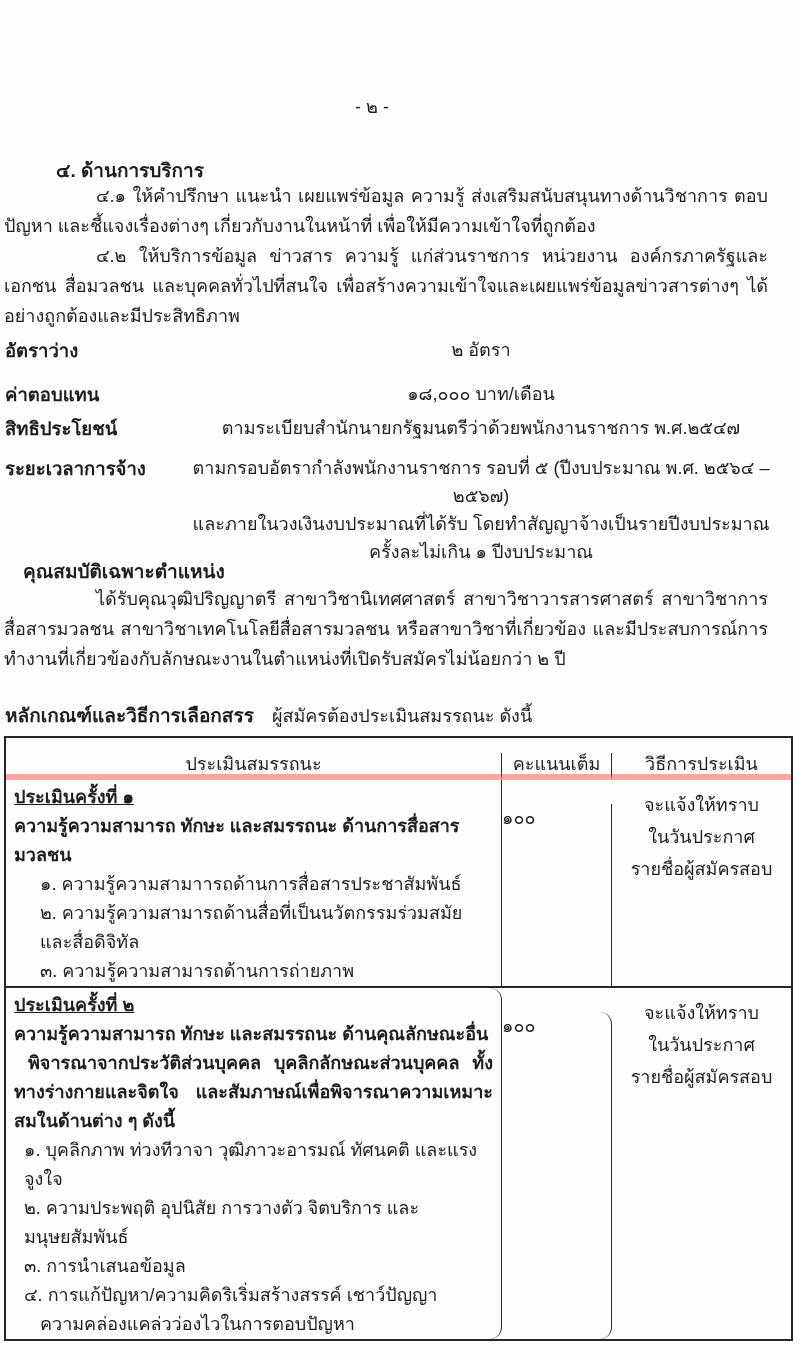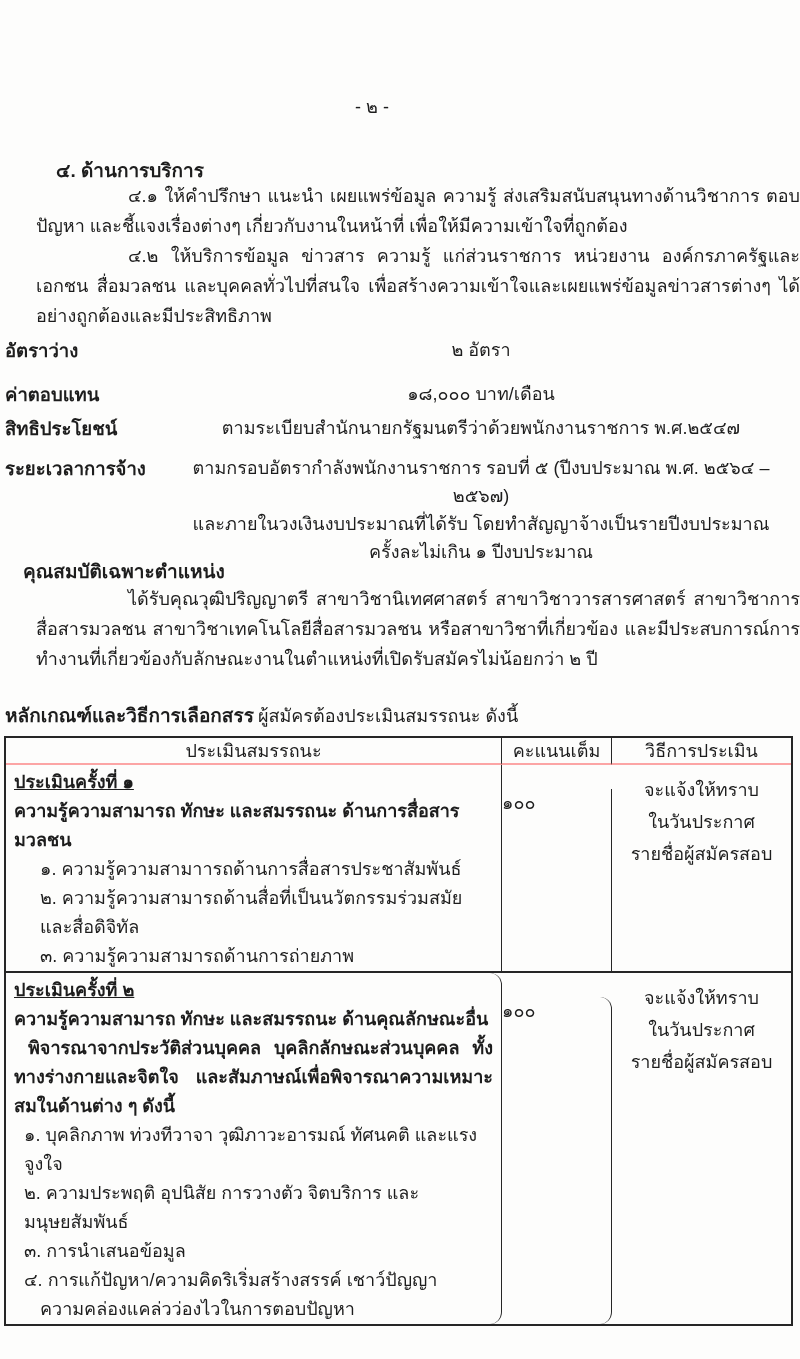--- a/index.html
+++ b/index.html
@@ -9,44 +9,45 @@
     background:#fdfdfc;
     color:#1d1d1d;
     font-family:"Liberation Sans","DejaVu Sans",sans-serif;
     font-size:18px;
     overflow:hidden;
   }
   .abs{position:absolute;margin:0;}
   .bold{font-weight:bold;}
   .page-number{top:92px;left:0;width:744px;text-align:center;font-size:18px;}
   .sec-heading{top:155px;left:56px;font-size:19px;}
-  .body-para{left:4px;width:764px;line-height:30px;text-indent:92px;text-align:justify;margin-left:32px;}
+  .body-para{left:4px;width:764px;line-height:30px;text-indent:92px;text-align:justify;}
   .para-1{top:181px;}
   .para-2{top:241px;}
   .kv-label{left:5px;font-weight:bold;font-size:18.5px;}
   .kv-value{left:176px;width:610px;line-height:28px;text-align:center;}
   .kv-line{display:block;}
   .qual-heading{top:556px;left:5px;font-size:19px;margin-left:18px;}
   .qual-para{top:584px;}
   .criteria-line{top:700px;left:5px;width:780px;}
   .criteria-line .lead{font-weight:bold;font-size:19px;}
-  .criteria-line .rest{margin-left:4px;}
+  .criteria-line .rest{margin-left:18px;}
   
   .doc-table{
     top:736px;left:4px;width:789px;
     border:2px solid #262626;
     box-sizing:border-box;
     background:#fdfdfc;
   }
   .trow{display:grid;grid-template-columns:496px 110px auto;}
   .trow > .cell{border-right:1px solid #262626;box-sizing:border-box;}
   .trow > .cell:last-child{border-right:none;}
   .thead > .cell{
     height:27px;display:flex;align-items:center;justify-content:center;
-    border-bottom:2px solid #fca5a5;
+    border-bottom:6px solid #fca5a5;
+    margin-top:15px;
   }
   .trow.body-row > .cell{border-bottom:2px solid #262626;}
   .trow.body-row.last > .cell{border-bottom:none;border-radius:12px;}
   .cell.main{padding:3px 8px 0 8px;line-height:29px;}
   .round-title{font-weight:bold;text-decoration:underline;}
   .subtitle{font-weight:bold;}
   .desc{font-weight:bold;text-indent:14px;text-align:justify;}
   .item{padding-left:26px;}
   .item-r2{padding-left:10px;}
   .item-cont{padding-left:26px;}

